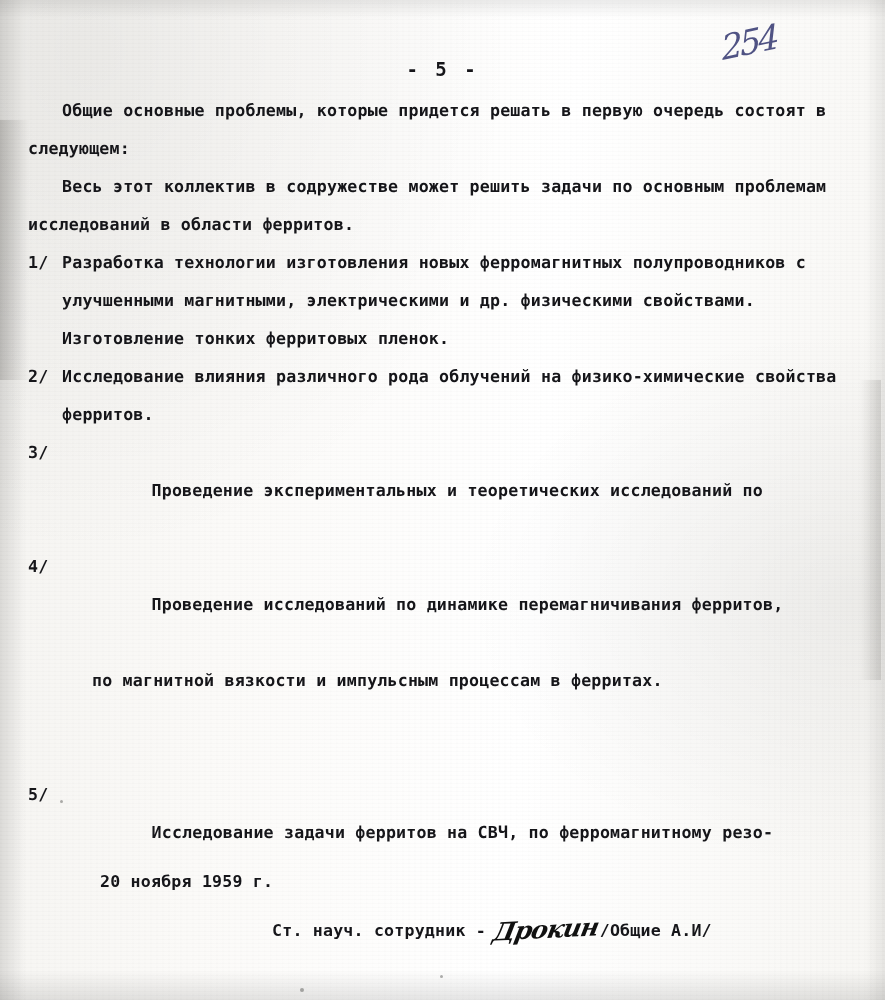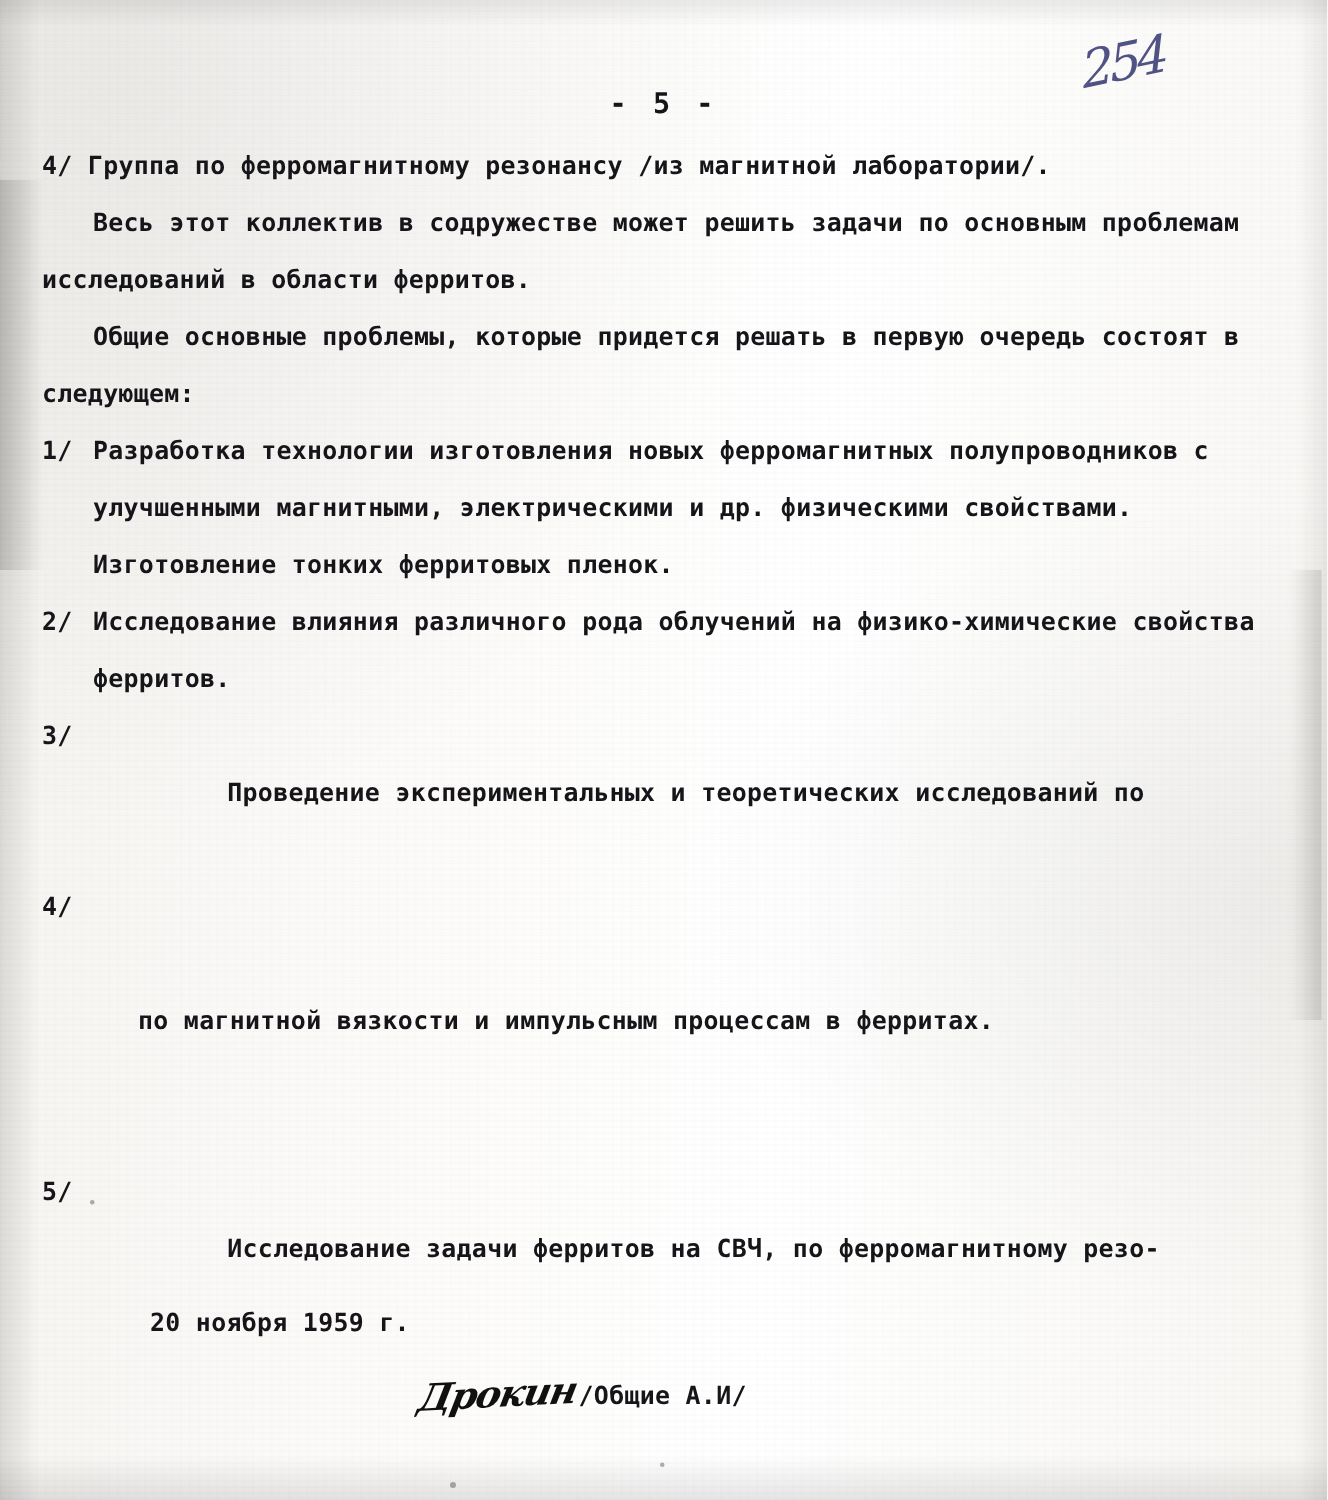--- a/index.html
+++ b/index.html
@@ -179,25 +179,24 @@
   <div class="speck" style="left:300px; top:988px; width:4px; height:4px;"></div>
   <div class="speck" style="left:440px; top:975px; width:3px; height:3px;"></div>
   <div class="speck" style="left:60px; top:800px; width:3px; height:3px;"></div>
 
   <div class="archive-mark">254</div>
 
   <div class="page-number">- 5 -</div>
 
   <div class="body-text">
 
-    <p class="para">4/ Группа по ферромагнитному резонансу /из магнитной лаборатории/.</p>
+
+    <p class="para indent">Общие основные проблемы, которые придется решать в первую очередь состоят в следующем:</p>
 
     <p class="para indent">Весь этот коллектив в содружестве может решить задачи по основным проблемам исследований в области ферритов.</p>
-
-    <p class="para indent">Общие основные проблемы, которые придется решать в первую очередь состоят в следующем:</p>
 
     <div class="num-item">
       <span class="marker">1/</span>
       <span class="content">Разработка технологии изготовления новых ферромагнитных полупроводников с улучшенными магнитными, электрическими и др. физическими свойствами. Изготовление тонких ферритовых пленок.</span>
     </div>
 
     <div class="num-item">
       <span class="marker">2/</span>
       <span class="content">Исследование влияния различного рода облучений на физико-химические свойства ферритов.</span>
     </div>
@@ -205,36 +204,38 @@
     <div class="num-item wide">
       <span class="marker">3/</span>
       <span class="content">
         <span>Проведение экспериментальных и теоретических исследований по</span>
       </span>
     </div>
 
     <div class="num-item wide">
       <span class="marker">4/</span>
       <span class="content">
+        <span>Проведение исследований по динамике перемагничивания ферритов,</span>
         <span class="cont">по магнитной вязкости и импульсным процессам в ферритах.</span>
       </span>
     </div>
 
     <div class="num-item wide">
       <span class="marker">5/</span>
       <span class="content">
         <span>Исследование задачи ферритов на СВЧ, по ферромагнитному резо-</span>
         
       </span>
     </div>
 
   </div>
 
   <div class="footer">
     <div class="date-line">20 ноября 1959 г.</div>
     <div class="sign-line">
+      <span>Ст. науч. сотрудник -</span>
       <span class="signature">Дрокин</span>
       <span>/Общие А.И/</span>
     </div>
   </div>
 
   <div class="grain"></div>
 </div>
 
 </body></html>

